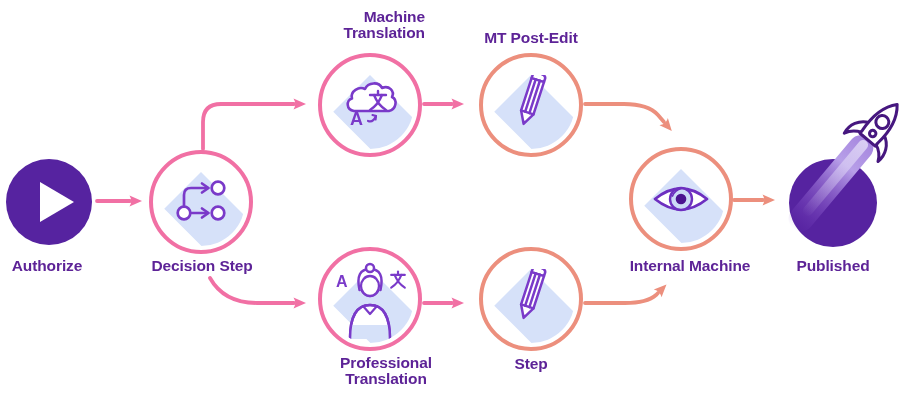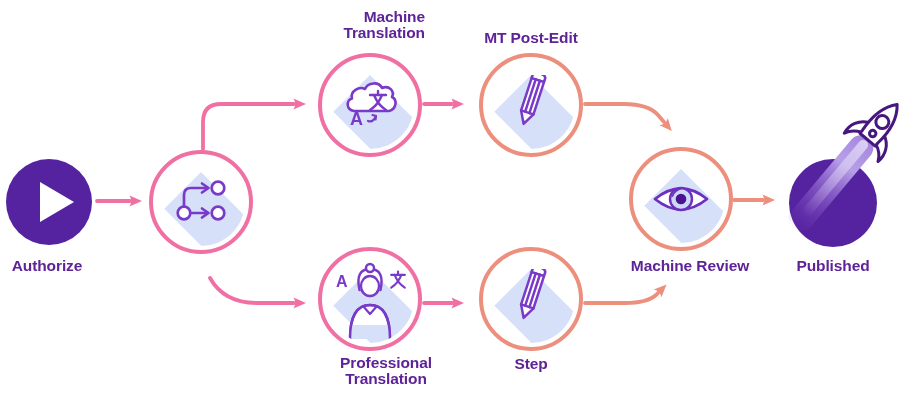--- a/index.html
+++ b/index.html
@@ -59,20 +59,21 @@
         <path d="M11,33 V21 Q11,14 18,14 H33"></path>
         <polyline points="29,9.5 35.5,14 29,18.5"></polyline>
         <line x1="18.5" y1="39" x2="33" y2="39"></line>
         <polyline points="29,34.5 35.5,39 29,43.5"></polyline>
         <circle cx="11" cy="39" r="6.3" fill="#ffffff"></circle>
         <circle cx="45" cy="39" r="6.3" fill="#ffffff"></circle>
         <circle cx="45" cy="14" r="6.3" fill="#ffffff"></circle>
       </svg>
     </div>
   </div>
+  <div class="label" style="left:122px;top:258px;width:160px;">Decision Step</div>
 
   <div class="node-ring" style="left:318px;top:53px;">
     <div class="disc">
       <div class="lshadow"></div>
       <svg class="icon-svg" style="left:12px;top:10px;" width="64" height="64" viewBox="0 0 64 64" fill="none" stroke="#7a3ac9" stroke-width="2.6" stroke-linecap="round" stroke-linejoin="round">
         <path d="M16,40 C8,39 8,29 14,27.5 C12,20 21,15 27,18 C30,11 41,10.5 44,17 C51,14 57,20 54,26 C60,29 58,38.5 51,40 Z" fill="#ffffff"></path>
         <g stroke-width="2.4">
           <g transform="translate(40,30)">
             <line x1="0" y1="-10" x2="0" y2="-7"></line>
             <line x1="-8" y1="-6" x2="8" y2="-6"></line>
@@ -155,21 +156,21 @@
     <div class="disc">
       <div class="lshadow"></div>
       <svg class="icon-svg" style="left:14px;top:14px;" width="60" height="60" viewBox="0 0 60 60" fill="none" stroke="#6d2fc0" stroke-width="2.8" stroke-linecap="round" stroke-linejoin="round">
         <path d="M4,30 Q30,9 56,30 Q30,51 4,30 Z" fill="#ffffff"></path>
         <circle cx="30" cy="30" r="11" fill="#ccd9f6" stroke-width="2.4"></circle>
         <circle cx="30" cy="30" r="5.3" fill="#4c1390" stroke="none"></circle>
         <path d="M21.5,27 Q24,21 30.5,19.5" stroke-width="1.7"></path>
       </svg>
     </div>
   </div>
-  <div class="label" style="left:600px;top:258px;width:180px;">Machine Review</div>
+  <div class="label" style="left:600px;top:258px;width:180px;">Internal Machine</div>
 
   <svg class="pub-svg" width="131" height="175" viewBox="0 0 131 175">
     <defs>
       <linearGradient id="trail-grad" gradientUnits="userSpaceOnUse" x1="0" y1="8" x2="0" y2="126">
         <stop offset="0" stop-color="#a585de"></stop>
         <stop offset="0.3" stop-color="#b79fe8"></stop>
         <stop offset="1" stop-color="#7b3fc4" stop-opacity="0"></stop>
       </linearGradient>
       <linearGradient id="trail-core" gradientUnits="userSpaceOnUse" x1="0" y1="12" x2="0" y2="108">
         <stop offset="0" stop-color="#ddd3f5" stop-opacity="0.95"></stop>

